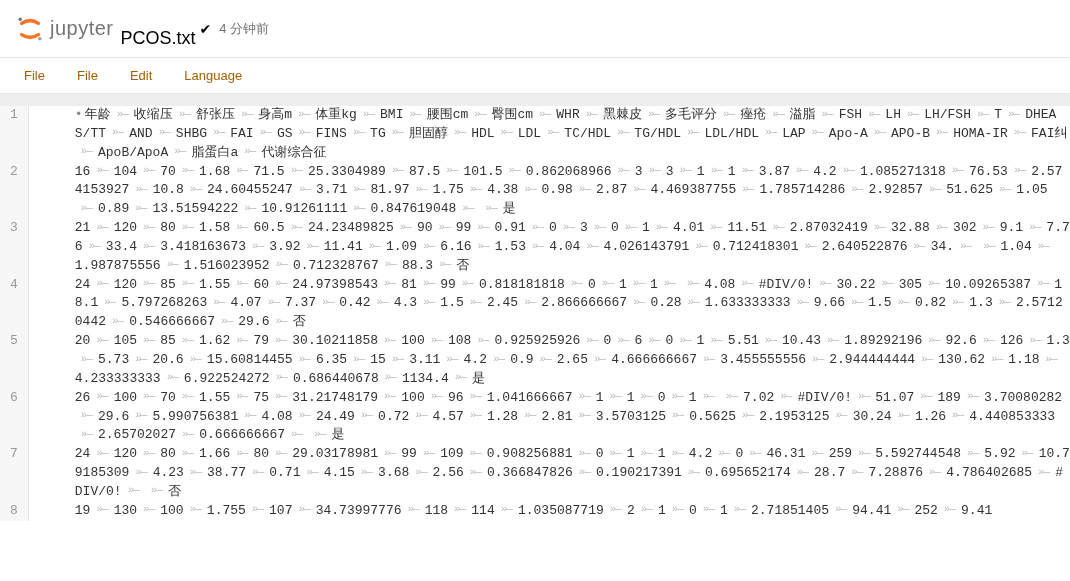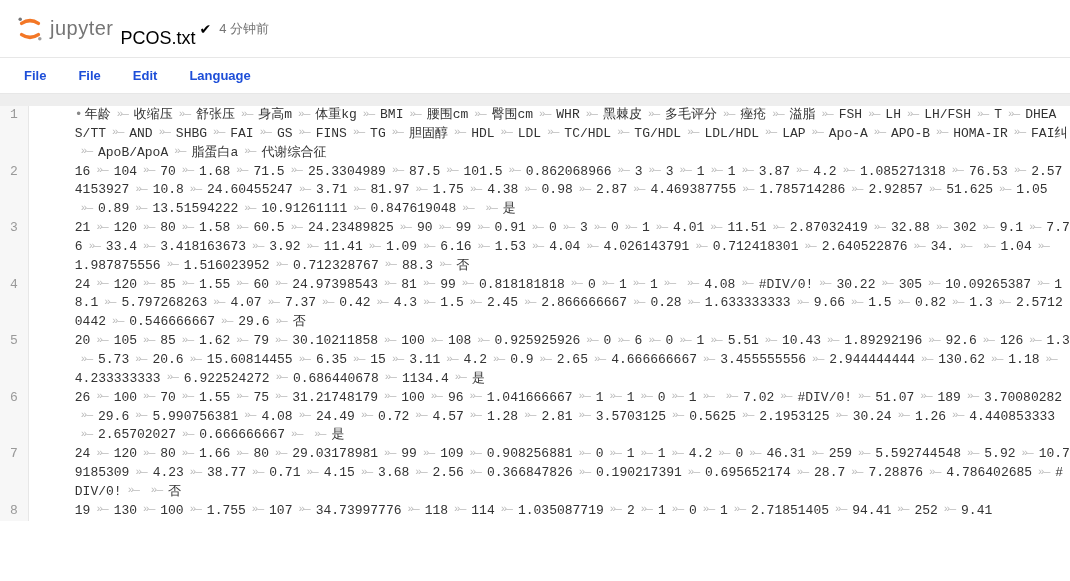--- a/index.html
+++ b/index.html
@@ -39,23 +39,22 @@
 .timestamp { font-size: 13px; color: #757575; }
 .menubar {
   display: flex;
   padding: 4px 8px;
   background: #fff;
   border-bottom: 1px solid #e7e7e7;
   font-size: 13px;
 }
 .menubar-item {
   padding: 6px 16px;
-  color: #1d4ed8;
+  color: #a16207;
   cursor: pointer;
-  font-weight: bold;
 }
 .spacer { height: 12px; background: #eee; }
 .editor {
   display: flex;
   font-family: Menlo, Monaco, Consolas, "Courier New", monospace;
   font-size: 13px;
   line-height: 1.45;
   background: #fff;
   overflow: hidden;
 }

